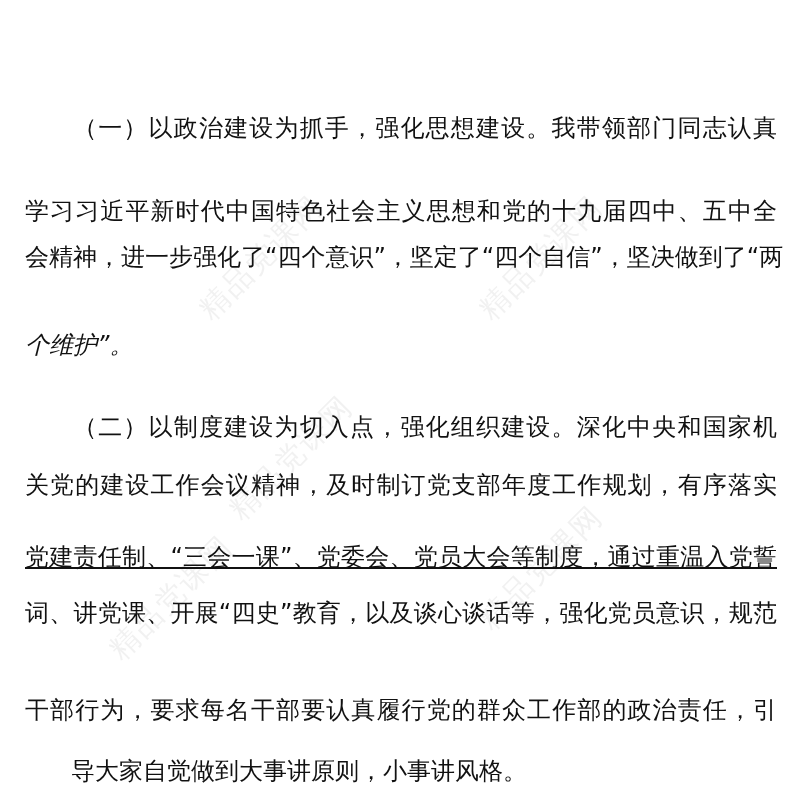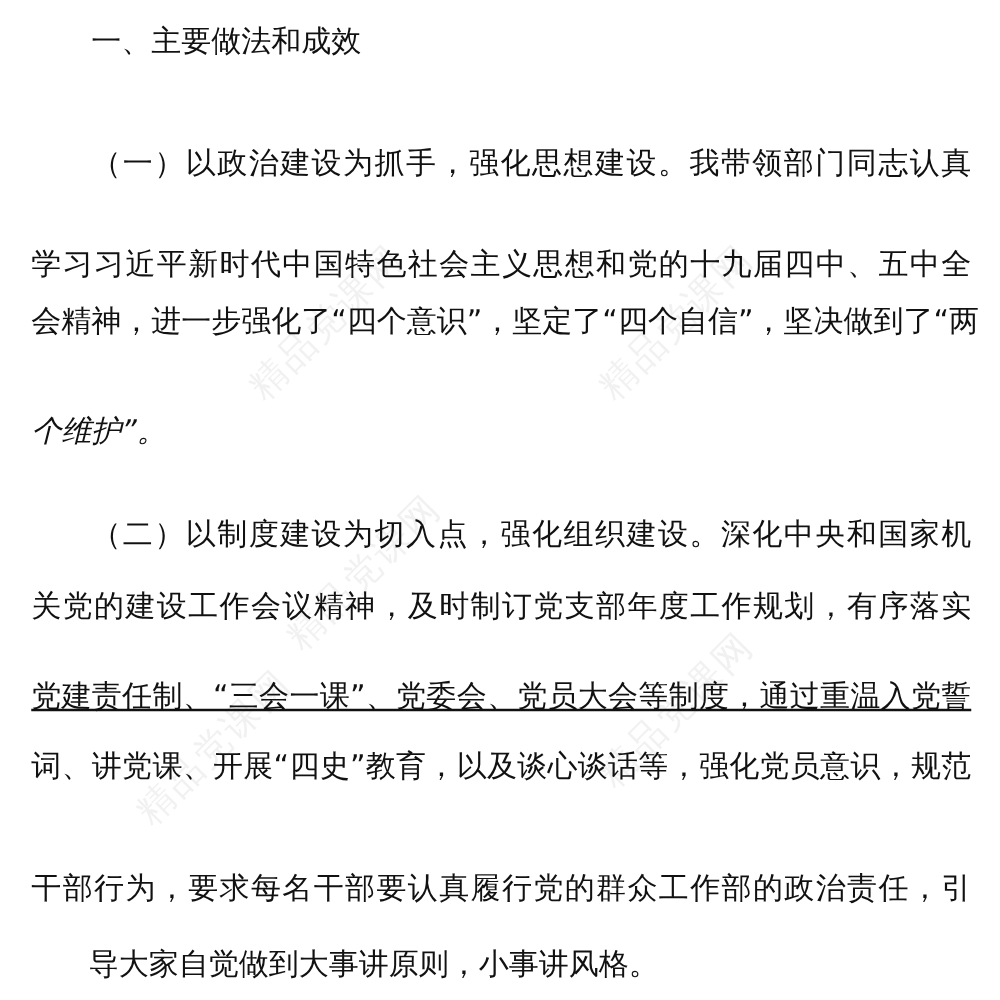--- a/index.html
+++ b/index.html
@@ -57,24 +57,23 @@
 <body>
 
 <div class="page">
 
   <div class="watermark" style="left:190px; top:300px;">精品党课网</div>
   <div class="watermark" style="left:470px; top:300px;">精品党课网</div>
   <div class="watermark" style="left:220px; top:500px;">精品党课网</div>
   <div class="watermark" style="left:470px; top:610px;">精品党课网</div>
   <div class="watermark" style="left:100px; top:640px;">精品党课网</div>
 
-  <div class="heading">一、主要做法和成效</div>
 
   <div>
-    <div class="line" style="left:73px; width:704px; top:115px;">（一）以政治建设为抓手，强化思想建设。我带领部门同志认真</div>
+    <div class="line" style="left:73px; width:704px; top:115px;font-family:Liberation Mono, monospace;">（一）以政治建设为抓手，强化思想建设。我带领部门同志认真</div>
     <div class="line" style="top:196px;">学习习近平新时代中国特色社会主义思想和党的十九届四中、五中全</div>
     <div class="line" style="top:242px;">会精神，进一步强化了“四个意识”，坚定了“四个自信”，坚决做到了“两</div>
     <div class="line last" style="top:330px;font-style:italic;">个维护”。</div>
   </div>
 
   <div>
     <div class="line" style="left:73px; width:704px; top:412px;">（二）以制度建设为切入点，强化组织建设。深化中央和国家机</div>
     <div class="line" style="top:470px;">关党的建设工作会议精神，及时制订党支部年度工作规划，有序落实</div>
     <div class="line" style="top:542px;text-decoration:underline;">党建责任制、“三会一课”、党委会、党员大会等制度，通过重温入党誓</div>
     <div class="line" style="top:598px;">词、讲党课、开展“四史”教育，以及谈心谈话等，强化党员意识，规范</div>

